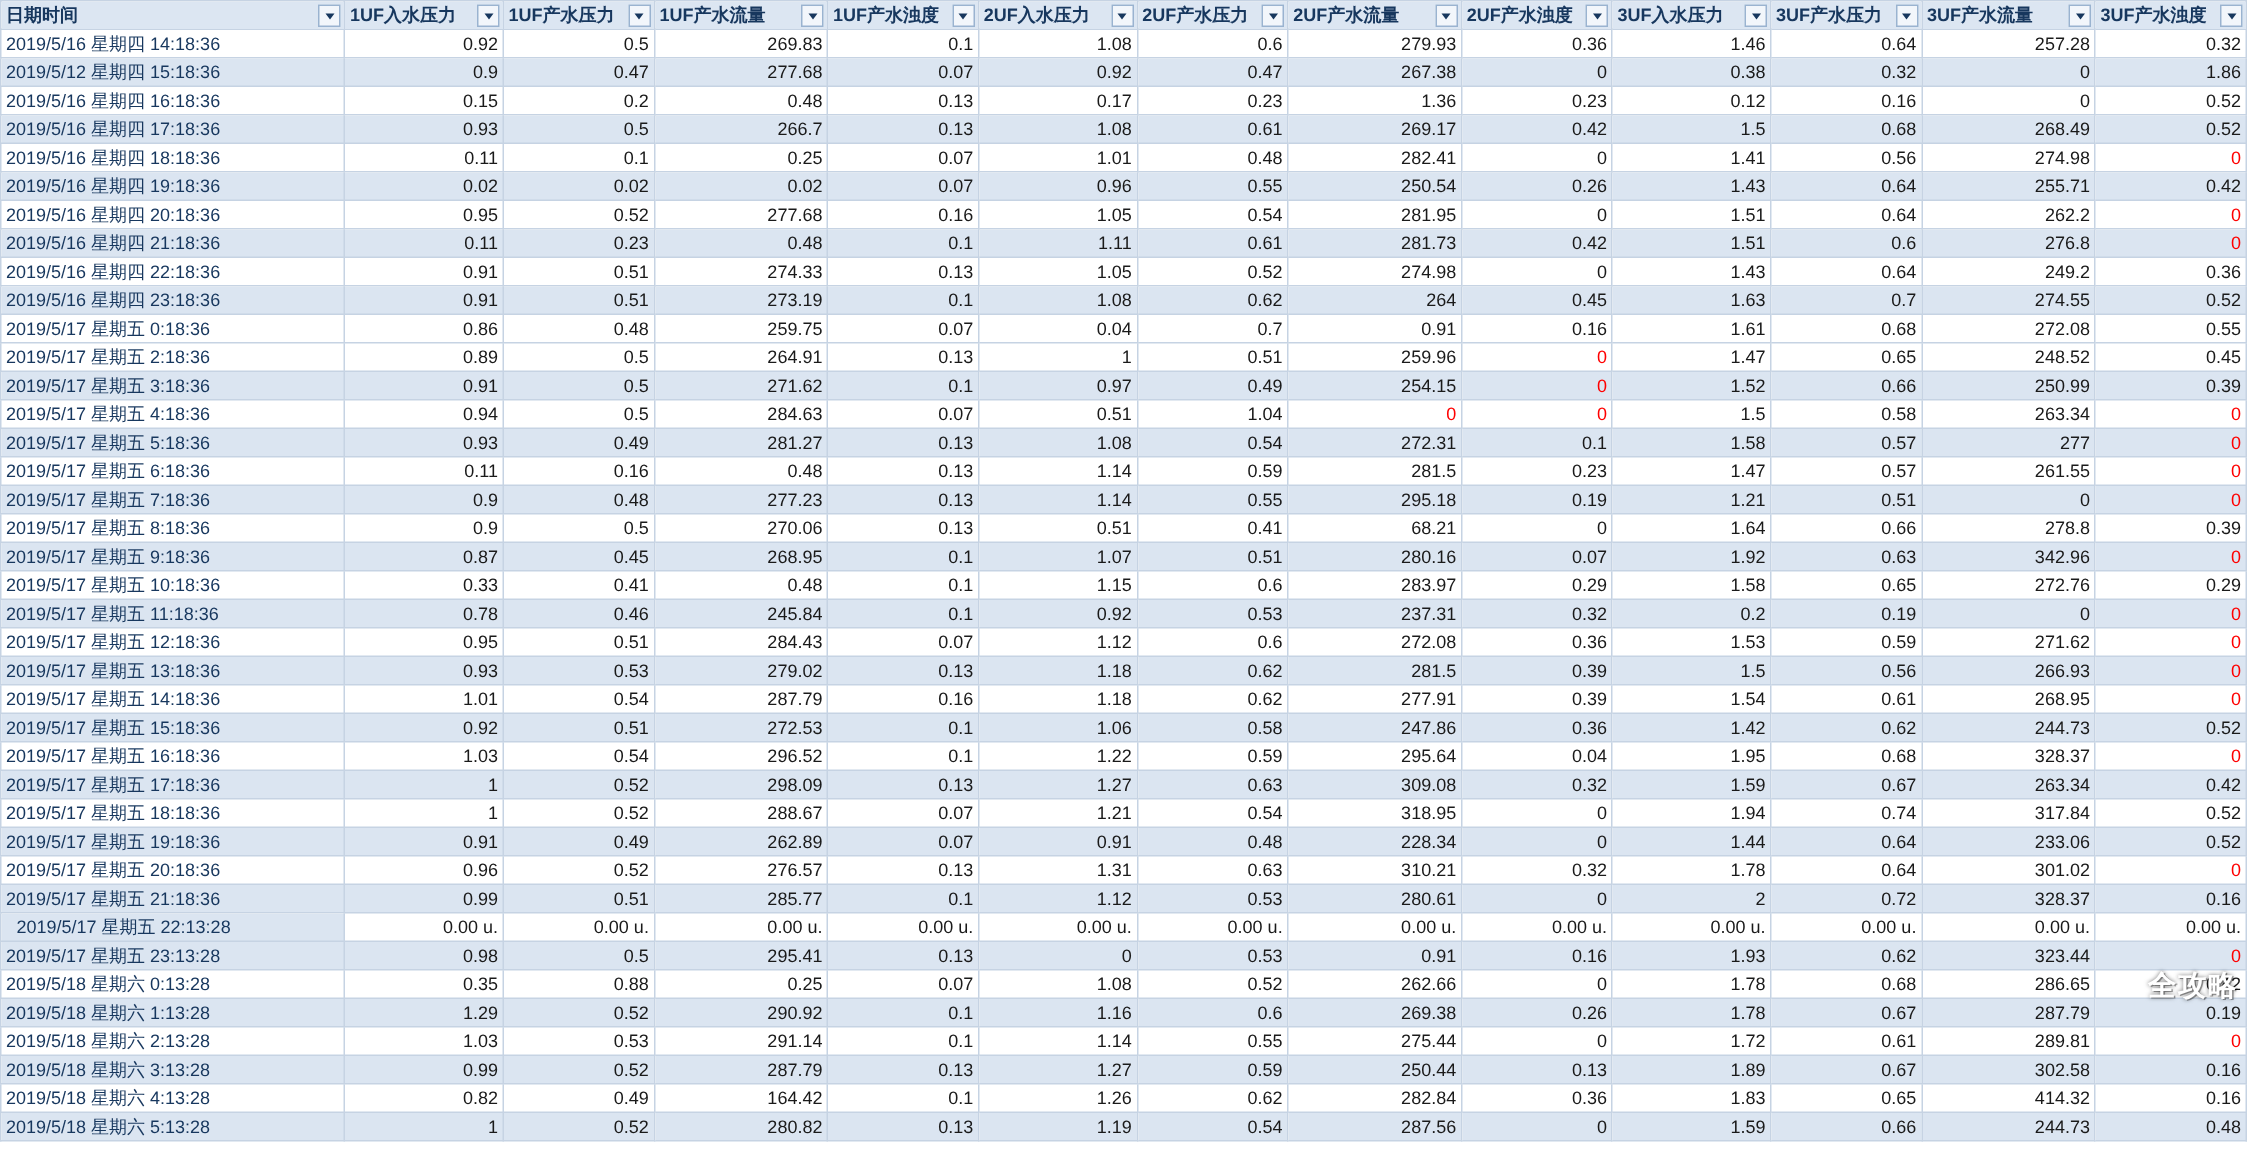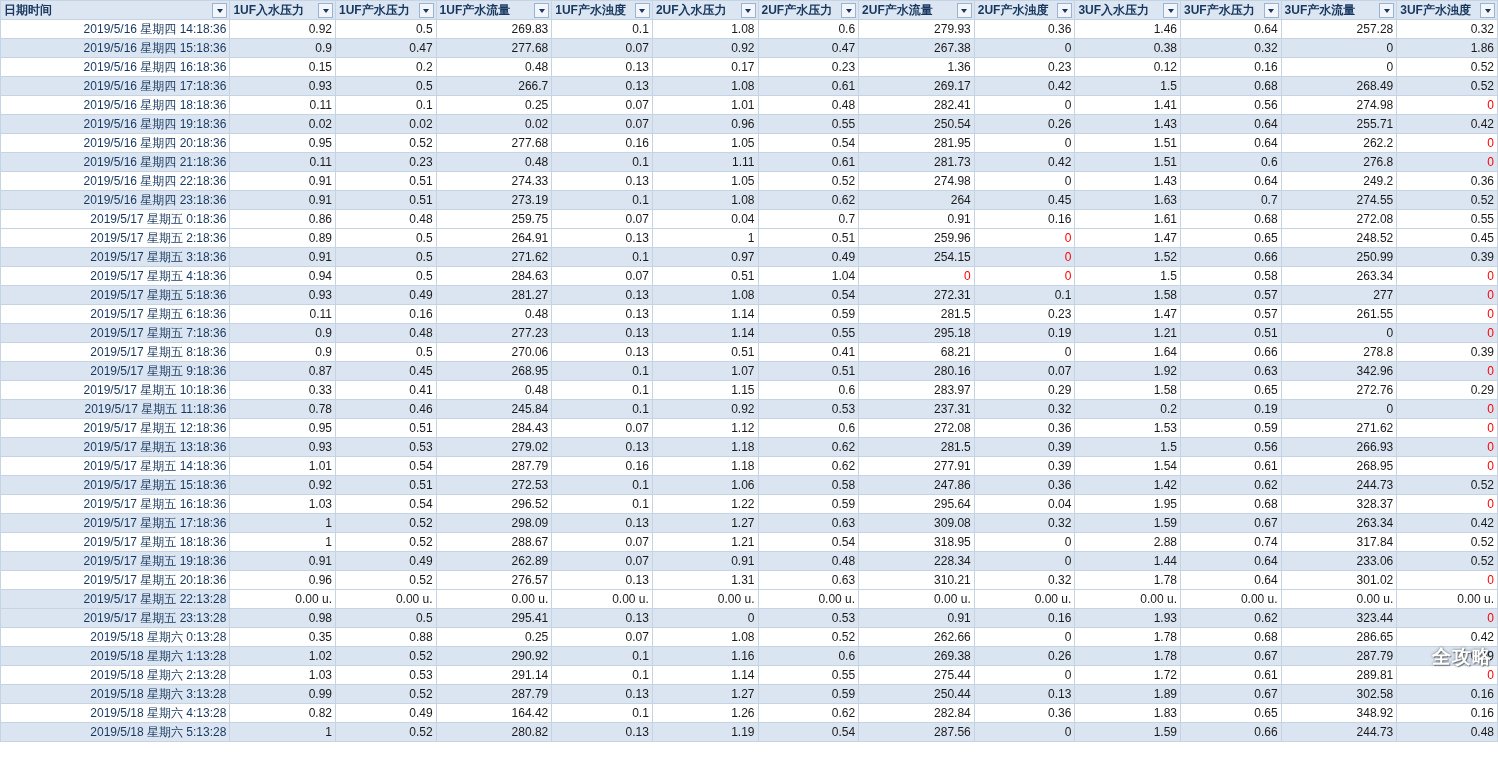--- a/index.html
+++ b/index.html
@@ -54,21 +54,21 @@
     justify-content:center;
   }
   thead th .flt .arw{
     width:0;height:0;
     border-left:3px solid transparent;
     border-right:3px solid transparent;
     border-top:4px solid #17375e;
   }
   th.c-date{width:228px;}
   td.c-date{
-    text-align:right;
+    text-align:left;
     color:#17375e;
     padding-left:4px;
     font-size:12px;
   }
   td.num{text-align:right;padding-right:5px;}
   tbody tr.odd td{background:#ffffff;}
   tbody tr.even td{background:#dbe5f1;}
   tbody tr.even td.c-date{background:#dbe5f1;}
   td.red{color:#ff0000;}
   td.errcell{text-align:right;color:#1a1a1a;padding-left:6px;}
@@ -159,21 +159,21 @@
           <td class="num">1.08</td>
           <td class="num">0.6</td>
           <td class="num">279.93</td>
           <td class="num">0.36</td>
           <td class="num">1.46</td>
           <td class="num">0.64</td>
           <td class="num">257.28</td>
           <td class="num">0.32</td>
         </tr>
         <tr class="even">
-          <td class="c-date">2019/5/16  星期四 15:18:36</td>
+          <td class="c-date">2019/5/12  星期四 15:18:36</td>
           <td class="num">0.9</td>
           <td class="num">0.47</td>
           <td class="num">277.68</td>
           <td class="num">0.07</td>
           <td class="num">0.92</td>
           <td class="num">0.47</td>
           <td class="num">267.38</td>
           <td class="num">0</td>
           <td class="num">0.38</td>
           <td class="num">0.32</td>
@@ -558,21 +558,21 @@
         <tr class="odd">
           <td class="c-date">2019/5/17  星期五 18:18:36</td>
           <td class="num">1</td>
           <td class="num">0.52</td>
           <td class="num">288.67</td>
           <td class="num">0.07</td>
           <td class="num">1.21</td>
           <td class="num">0.54</td>
           <td class="num">318.95</td>
           <td class="num">0</td>
-          <td class="num">2.88</td>
+          <td class="num">1.94</td>
           <td class="num">0.74</td>
           <td class="num">317.84</td>
           <td class="num">0.52</td>
         </tr>
         <tr class="even">
           <td class="c-date">2019/5/17  星期五 19:18:36</td>
           <td class="num">0.91</td>
           <td class="num">0.49</td>
           <td class="num">262.89</td>
           <td class="num">0.07</td>
@@ -593,20 +593,35 @@
           <td class="num">0.13</td>
           <td class="num">1.31</td>
           <td class="num">0.63</td>
           <td class="num">310.21</td>
           <td class="num">0.32</td>
           <td class="num">1.78</td>
           <td class="num">0.64</td>
           <td class="num">301.02</td>
           <td class="num red">0</td>
         </tr>
+        <tr class="even">
+          <td class="c-date">2019/5/17  星期五 21:18:36</td>
+          <td class="num">0.99</td>
+          <td class="num">0.51</td>
+          <td class="num">285.77</td>
+          <td class="num">0.1</td>
+          <td class="num">1.12</td>
+          <td class="num">0.53</td>
+          <td class="num">280.61</td>
+          <td class="num">0</td>
+          <td class="num">2</td>
+          <td class="num">0.72</td>
+          <td class="num">328.37</td>
+          <td class="num">0.16</td>
+        </tr>
         <tr class="odd errrow">
           <td class="c-date">2019/5/17  星期五 22:13:28</td>
           <td class="errcell">0.00 u.</td>
           <td class="errcell">0.00 u.</td>
           <td class="errcell">0.00 u.</td>
           <td class="errcell">0.00 u.</td>
           <td class="errcell">0.00 u.</td>
           <td class="errcell">0.00 u.</td>
           <td class="errcell">0.00 u.</td>
           <td class="errcell">0.00 u.</td>
@@ -640,21 +655,21 @@
           <td class="num">0.52</td>
           <td class="num">262.66</td>
           <td class="num">0</td>
           <td class="num">1.78</td>
           <td class="num">0.68</td>
           <td class="num">286.65</td>
           <td class="num">0.42</td>
         </tr>
         <tr class="even">
           <td class="c-date">2019/5/18  星期六 1:13:28</td>
-          <td class="num">1.02</td>
+          <td class="num">1.29</td>
           <td class="num">0.52</td>
           <td class="num">290.92</td>
           <td class="num">0.1</td>
           <td class="num">1.16</td>
           <td class="num">0.6</td>
           <td class="num">269.38</td>
           <td class="num">0.26</td>
           <td class="num">1.78</td>
           <td class="num">0.67</td>
           <td class="num">287.79</td>
@@ -695,21 +710,21 @@
           <td class="num">0.82</td>
           <td class="num">0.49</td>
           <td class="num">164.42</td>
           <td class="num">0.1</td>
           <td class="num">1.26</td>
           <td class="num">0.62</td>
           <td class="num">282.84</td>
           <td class="num">0.36</td>
           <td class="num">1.83</td>
           <td class="num">0.65</td>
-          <td class="num">348.92</td>
+          <td class="num">414.32</td>
           <td class="num">0.16</td>
         </tr>
         <tr class="even">
           <td class="c-date">2019/5/18  星期六 5:13:28</td>
           <td class="num">1</td>
           <td class="num">0.52</td>
           <td class="num">280.82</td>
           <td class="num">0.13</td>
           <td class="num">1.19</td>
           <td class="num">0.54</td>

